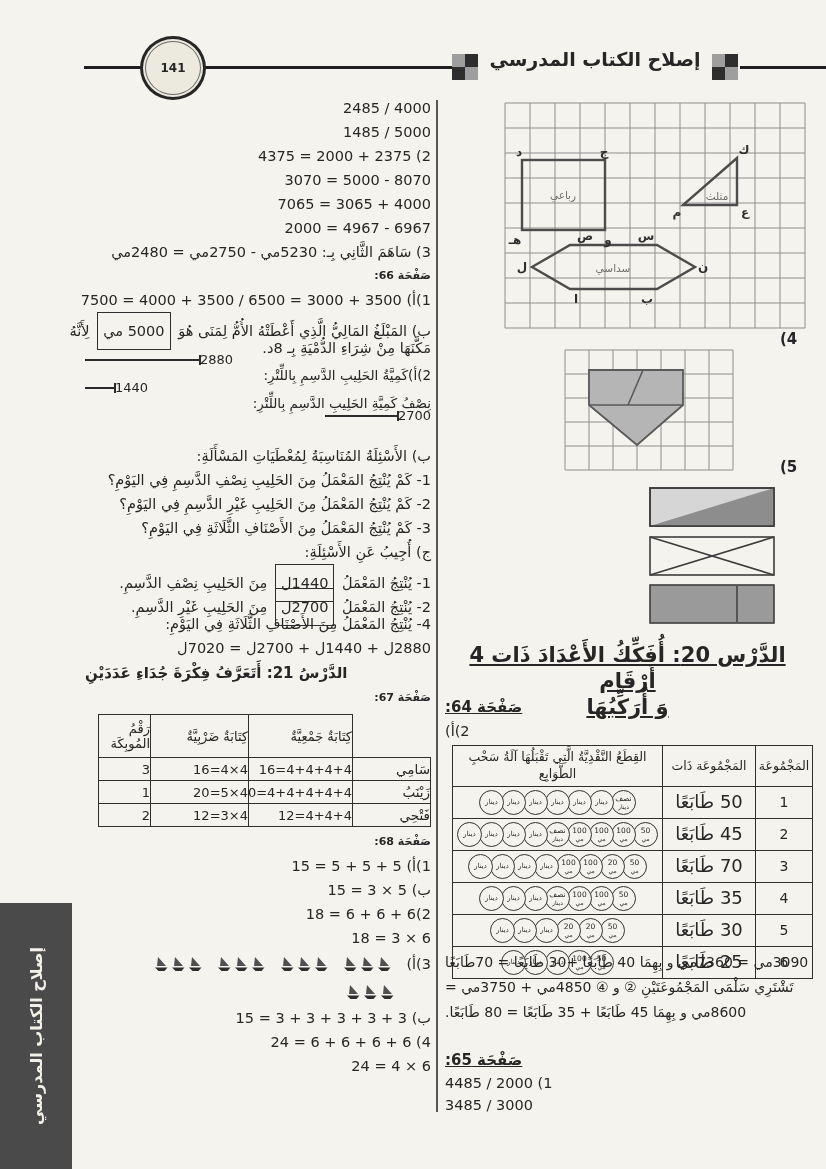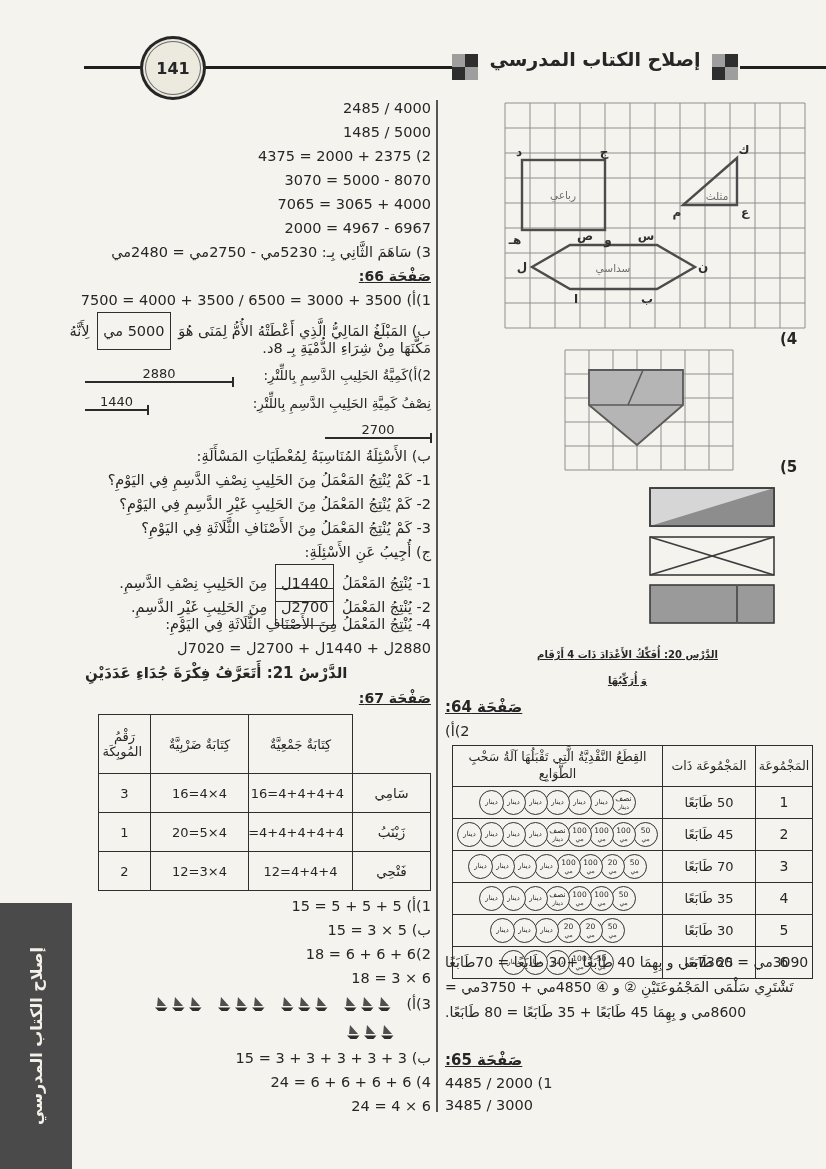--- a/index.html
+++ b/index.html
@@ -6,54 +6,54 @@
   .page{position:relative;width:826px;height:1169px;background:#f5f3ed;
         font-family:"DejaVu Sans",sans-serif;color:#262626;overflow:hidden;margin:0 auto;}
 
   
   .hline{position:absolute;height:3px;background:#1f1f1f;top:66px;}
   #hl-left{left:84px;width:368px;}
   #hl-right{left:740px;width:86px;}
   .badge{position:absolute;left:140px;top:36px;width:60px;height:58px;border:3.5px solid #262626;
          border-radius:50%;background:#eceade;z-index:2;}
   .badge-inner{position:absolute;inset:2px;border:1.6px solid #6a6a6a;border-radius:50%;
-         display:flex;align-items:center;justify-content:center;font-weight:bold;font-size:16px;}
+         display:flex;align-items:center;justify-content:center;font-weight:bold;font-size:12px;}
   .checker{position:absolute;width:26px;height:26px;top:54px;display:grid;
            grid-template-rows:13px 13px;grid-template-columns:13px 13px;}
   #ck-left{left:452px;}#ck-right{left:712px;}
   .checker i{display:block;}
   .checker .d{background:#2e2e2e;}.checker .g{background:#9e9e9e;}
   .title{position:absolute;left:478px;top:48px;width:234px;text-align:center;
          font-size:19px;font-weight:bold;direction:rtl;}
 
   .divider{position:absolute;left:436px;top:100px;width:2px;height:1012px;background:#565656;}
 
   
   .sidebar{position:absolute;left:0;top:903px;width:72px;height:266px;background:#4a4a4a;}
   .sidebar span{position:absolute;top:50%;left:50%;transform:translate(-50%,-50%) rotate(-90deg);
         white-space:nowrap;color:#f2f0e8;font-size:16px;font-weight:bold;direction:rtl;}
 
   
   .col-left{position:absolute;left:85px;top:96px;width:346px;direction:rtl;text-align:right;
             font-size:14.5px;}
   .col-left .line{height:24px;line-height:24px;white-space:nowrap;}
-  .pg-label{height:24px;line-height:24px;font-weight:bold;text-decoration:underline;font-size:14px;}
+  .pg-label{height:24px;line-height:24px;font-weight:bold;font-size:11px;}
   .ansbox{display:inline-block;border:1.4px solid #2f2f2f;padding:8px 5px;height:20px;
           line-height:20px;margin:0 3px;}
   .m-row{height:28px;display:flex;justify-content:space-between;align-items:flex-end;direction:rtl;}
   .m-text{font-size:13.5px;line-height:26px;white-space:nowrap;}
-  .measure{flex:0 0 auto;display:flex;flex-direction:column;align-items:center;margin-bottom:5px;}
+  .measure{flex:0 0 auto;display:flex;flex-direction:row;align-items:center;margin-bottom:21px;}
   .m-value{font-size:13px;line-height:14px;}
   .m-line{width:100%;border-top:2px solid #2b2b2b;position:relative;height:0;}
   .m-line::after{content:"";position:absolute;right:-1px;top:-6px;width:0;height:10px;
                  border-right:2px solid #2b2b2b;}
   .lesson-title{height:26px;line-height:26px;text-align:left;font-weight:bold;font-size:15px;}
 
   #t67{border-collapse:collapse;margin:4px 0 3px;direction:rtl;table-layout:fixed;width:332px;}
-  #t67 th,#t67 td{border:1.6px solid #2f2f2f;text-align:center;padding:8px;font-size:13px;
+  #t67 th,#t67 td{border:1.6px solid #2f2f2f;padding:0;font-size:13px;
                   height:22px;overflow:hidden;font-weight:normal;}
   #t67 thead th{height:42px;}
   #t67 th.blank{border:none;}
   #t67 .name-cell{font-size:13.5px;}
 
   .boats-row{display:flex;direction:rtl;align-items:center;height:28px;gap:14px;}
   .boats-row2{display:flex;direction:rtl;align-items:center;height:28px;padding-right:36px;}
   .boat-group{display:flex;gap:2px;}
   .boat{display:block;width:15px;height:16px;}
 
@@ -64,35 +64,35 @@
   .fig-caption{position:absolute;left:780px;font-weight:bold;font-size:15px;direction:ltr;}
   #fig4-label{top:330px;}#fig5-label{top:458px;}
   .gl{stroke:#8f8f8f;stroke-width:1;}
   .shape{fill:none;stroke:#4c4c4c;stroke-width:2.4;}
   .ptlabel{font-size:12px;font-weight:bold;fill:#2f2f2f;}
   .shapeword{font-size:10.5px;fill:#6e6e6e;}
   .shaded{fill:#b5b5b5;stroke:#5a5a5a;stroke-width:1.8;}
   .innerline{stroke:#5a5a5a;stroke-width:1.6;fill:none;}
 
   #lesson20{position:absolute;left:455px;top:642px;width:345px;text-align:center;
-            font-weight:bold;font-size:10px;direction:rtl;}
+            font-weight:bold;font-size:21px;direction:rtl;}
   #lesson20 span{display:block;text-decoration:underline;line-height:26px;}
   .rtl-block{direction:rtl;text-align:left;}
   #p64-label{position:absolute;left:445px;top:698px;width:373px;}
   #p64-marker{position:absolute;left:445px;top:723px;width:373px;font-size:14.5px;}
   .pg-label-r{font-weight:bold;text-decoration:underline;font-size:15px;}
 
   #t64{position:absolute;left:452px;top:745px;border-collapse:collapse;direction:rtl;
        table-layout:fixed;width:360px;}
   #t64 th,#t64 td{border:1.6px solid #2f2f2f;text-align:center;padding:1px 2px;font-size:12.5px;
                   font-weight:normal;line-height:1.35;}
   #t64 thead th{height:38px;}
   #t64 td{height:29px;}
   #t64 .group-cell{font-size:14px;}
-  #t64 .stamps-cell{font-size:13px;white-space:nowrap;}
+  #t64 .stamps-cell{font-size:18px;white-space:nowrap;}
   .coinwrap{display:flex;direction:rtl;justify-content:center;align-items:center;}
   .coin{box-sizing:border-box;width:25px;height:25px;border:1.2px solid #333;border-radius:50%;
         display:flex;flex-direction:column;align-items:center;justify-content:center;
         line-height:1;margin:0 -1.5px;flex:0 0 auto;background:#f5f3ed;}
   .coin .c1{font-size:7.5px;}
   .coin .c2{font-size:6px;margin-top:1px;}
   .coin.single .c1{font-size:6.8px;}
 
   #p64-para{position:absolute;left:445px;top:950px;width:373px;font-size:14px;}
   #p64-para .line{height:25px;line-height:25px;white-space:nowrap;}
@@ -216,20 +216,21 @@
             <td>1</td>
           </tr>
           <tr>
             <td class="name-cell">فَتْحِي</td>
             <td>4+4+4=12</td>
             <td>4×3=12</td>
             <td>2</td>
           </tr>
         </tbody>
     </table>
+    <div class="pg-label">صَفْحَة 68:</div>
     <div>
         <div class="line">1)أ) 5 + 5 + 5 = 15</div>
         <div class="line">ب) 5 × 3 = 15</div>
         <div class="line">2)6 + 6 + 6 = 18</div>
         <div class="line">6 × 3 = 18</div>
       </div>
     <div class="boats-row" id="boats1">
       <span class="line">3)أ)</span>
     <span class="boat-group">
           <span class="boat"><svg width="15" height="16" viewBox="0 0 15 16">

